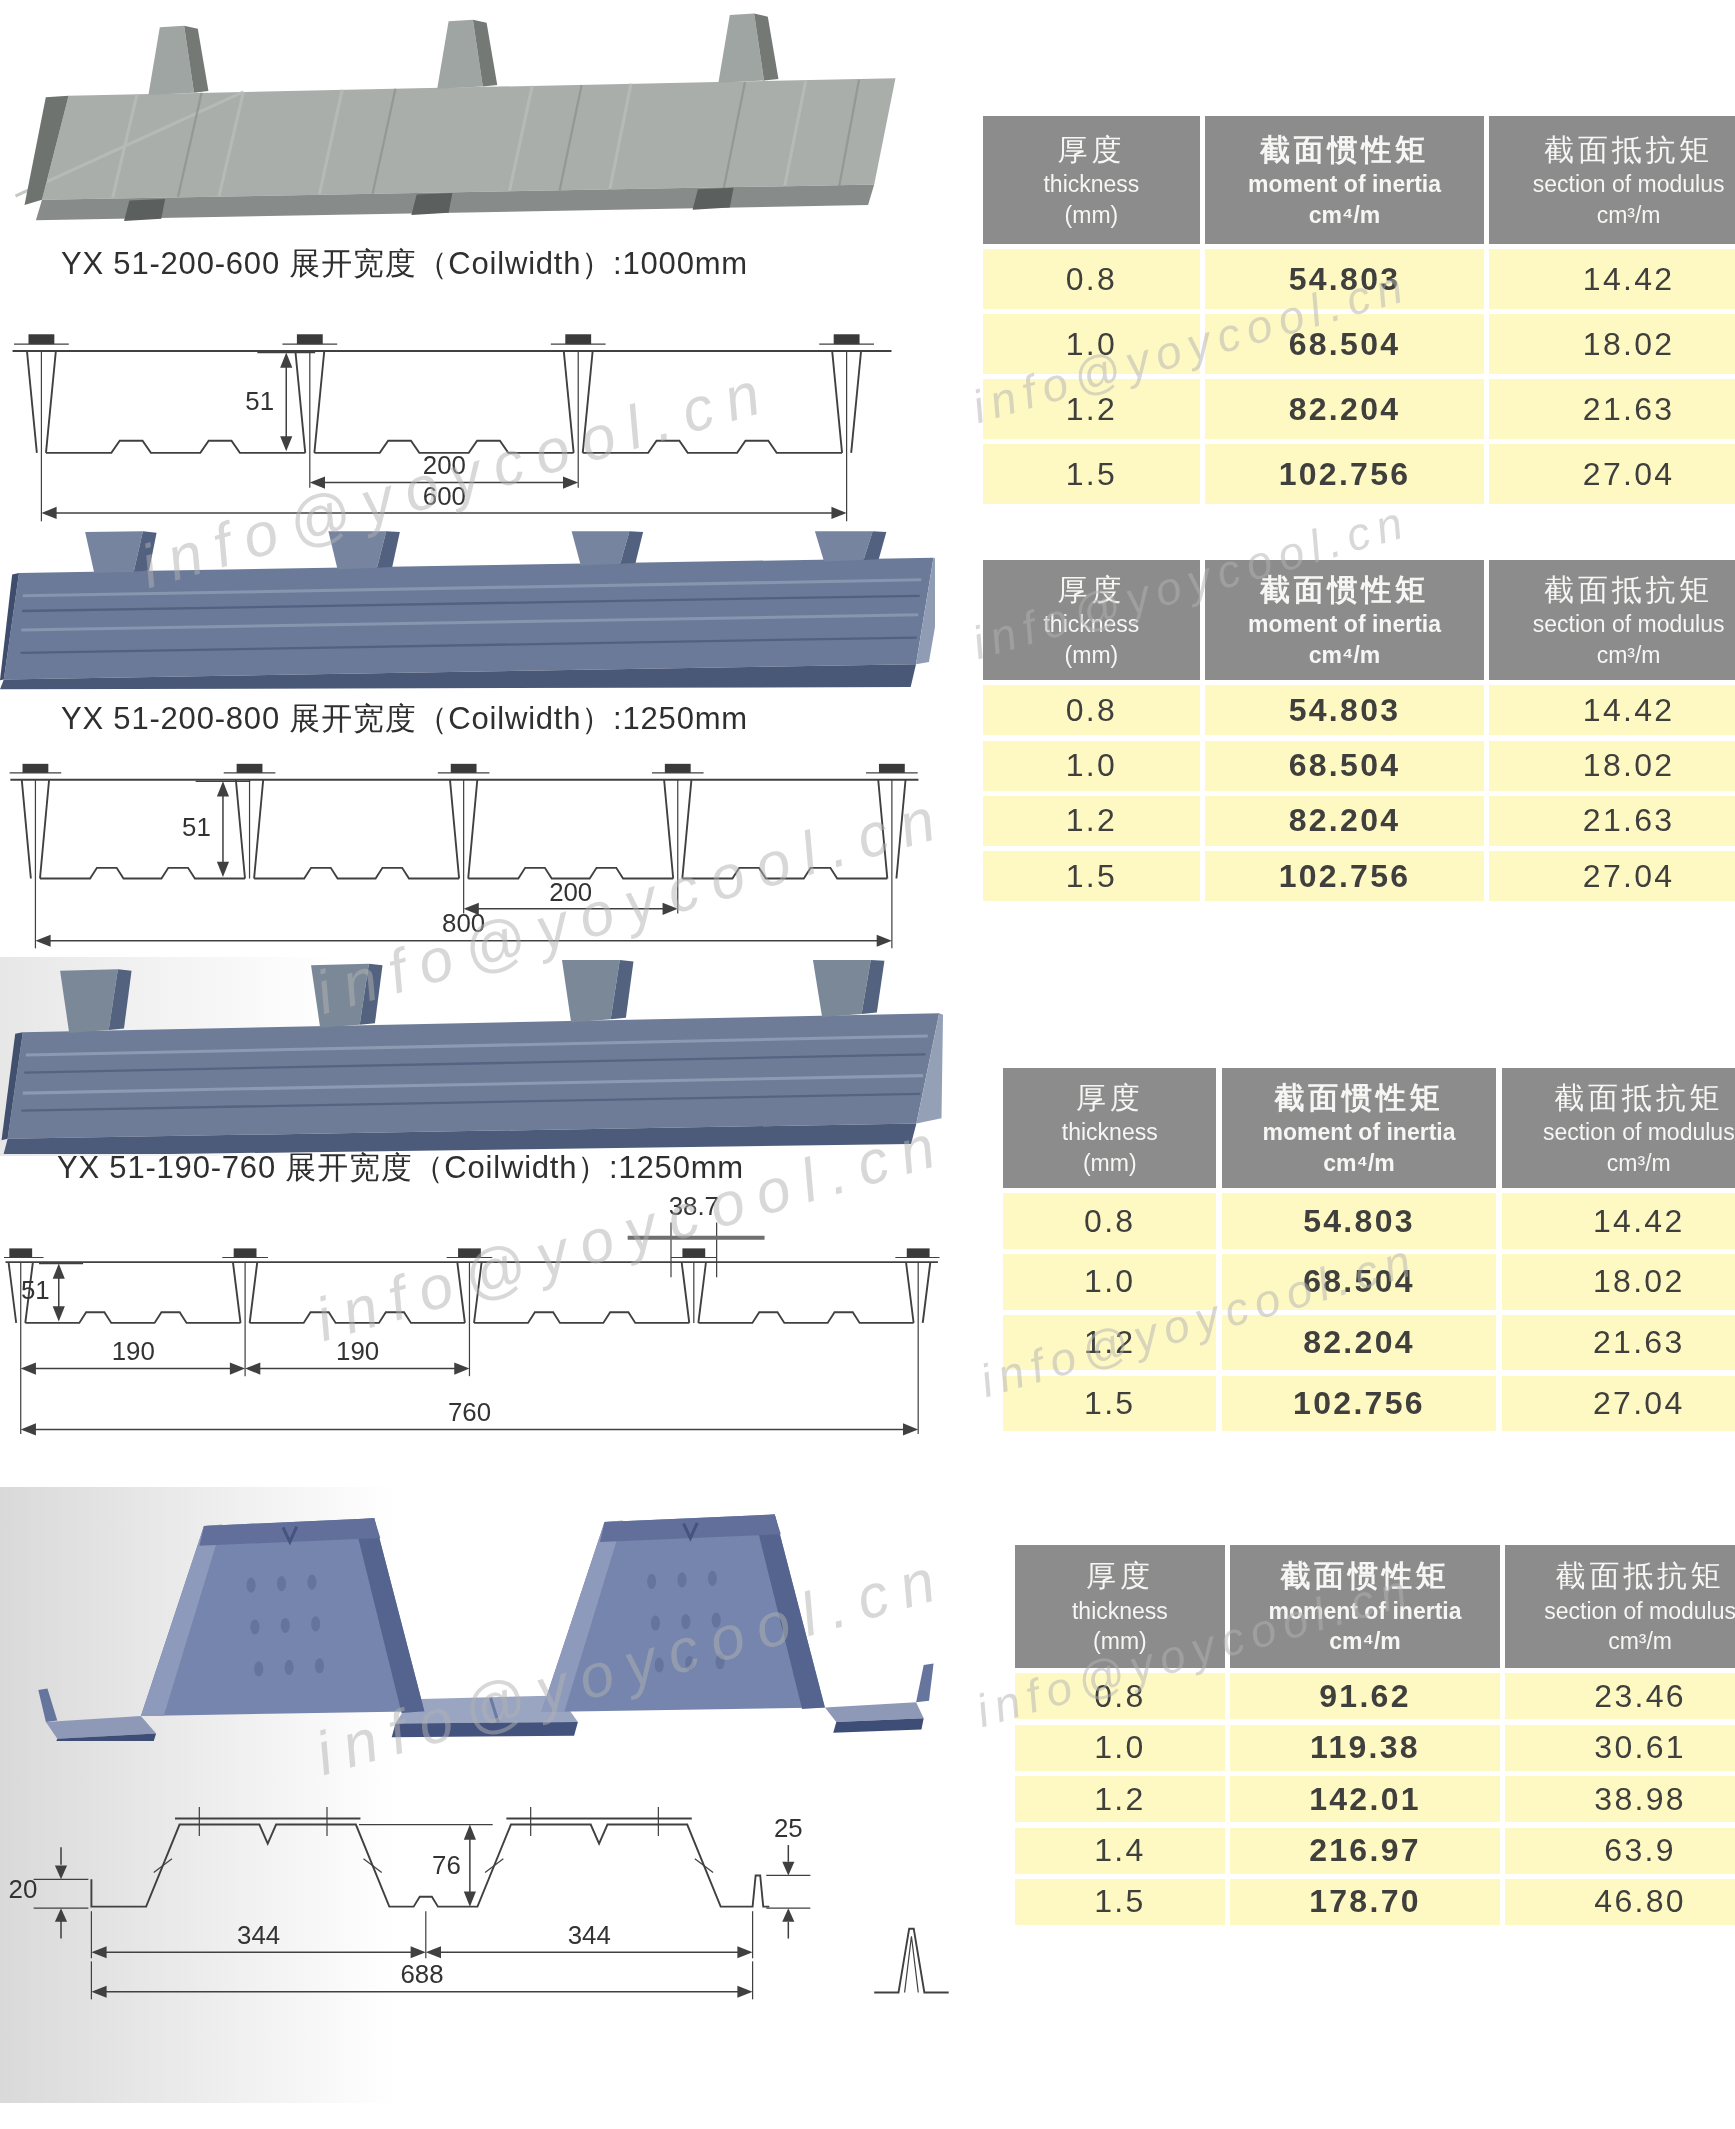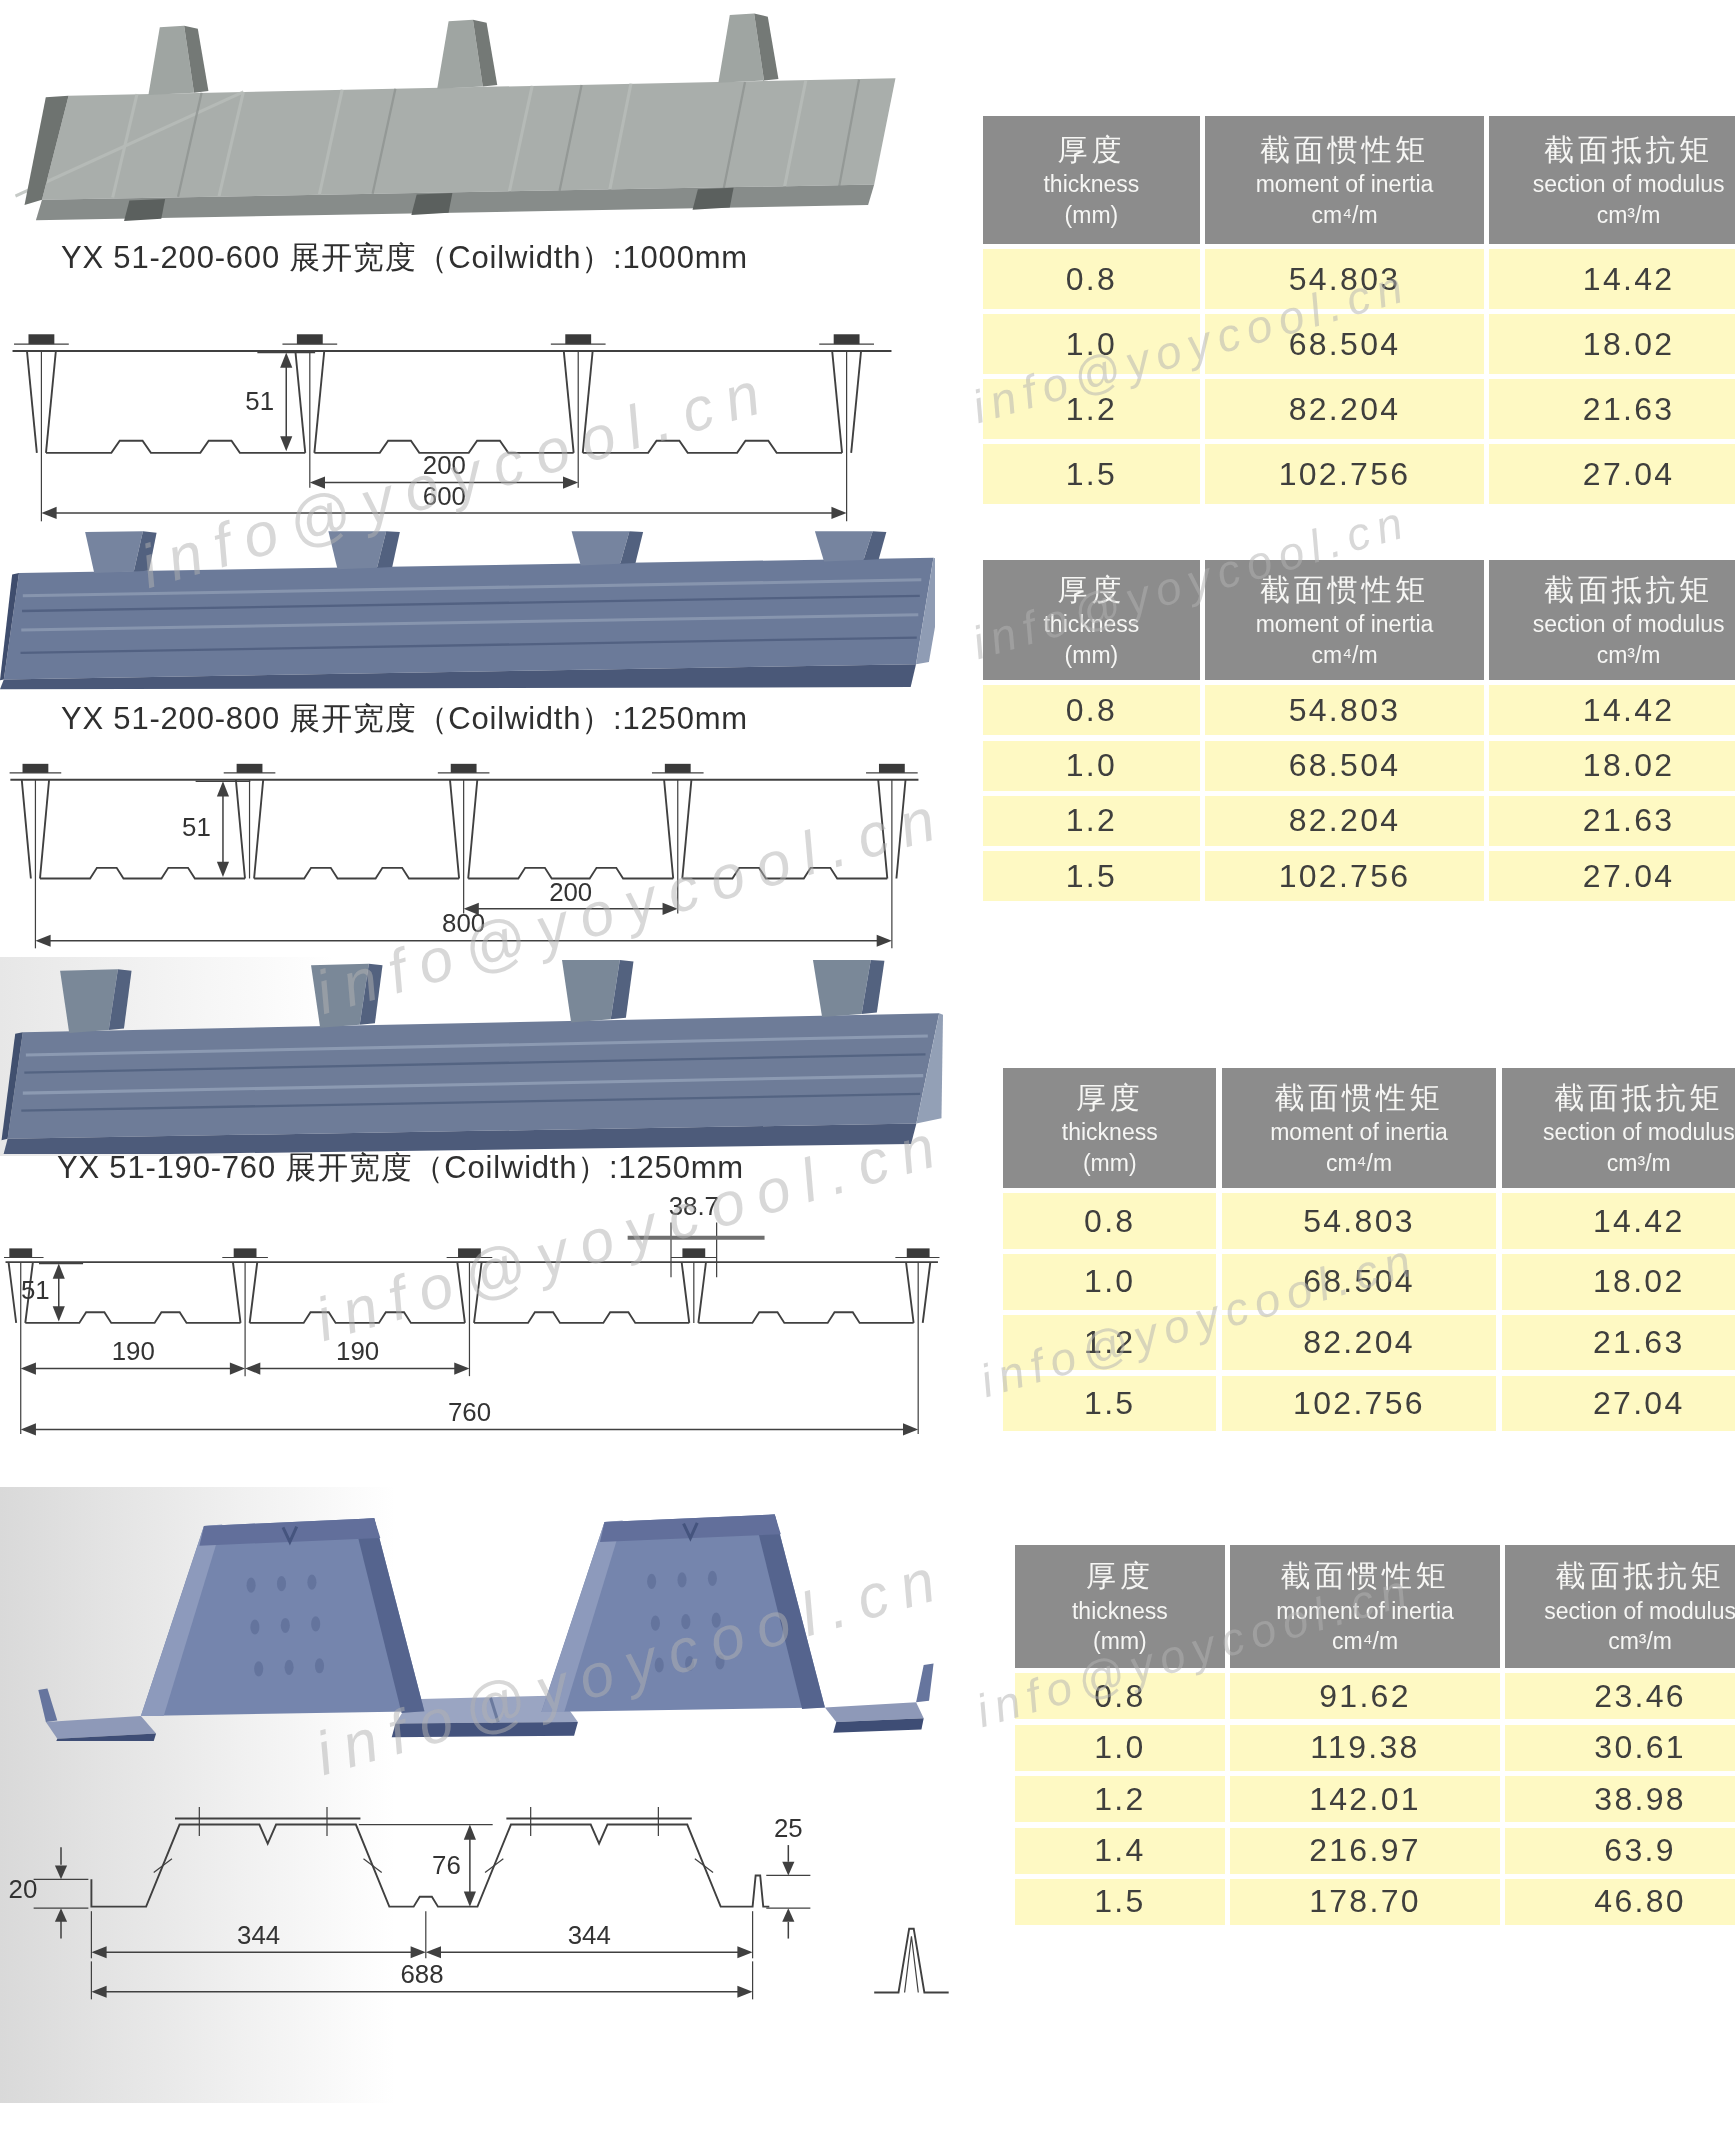--- a/index.html
+++ b/index.html
@@ -4,21 +4,21 @@
 <style>
   html,body{margin:0;padding:0;background:#ffffff;}
   .page{position:relative;width:1735px;height:2129px;background:#ffffff;overflow:hidden;
         font-family:"Liberation Sans","DejaVu Sans",sans-serif;}
   .sec-title{position:absolute;font-size:31px;color:#2f2f2f;white-space:nowrap;letter-spacing:0.8px;}
   
   .spec-table{position:absolute;display:flex;flex-direction:column;margin-left:40px;}
   .thead{display:flex;gap:5.3px;flex:none;}
   .th{background:#8c8c8c;color:#f6f6f4;text-align:center;display:flex;flex-direction:column;
       justify-content:center;line-height:1.32;}
-  .c1{flex:28;} .c2{flex:36;} .c3{flex:36;}
+  .c1{flex:28;} .c2{flex:36;font-weight:bold;} .c3{flex:36;}
   .th .zh{font-size:30px;letter-spacing:3.8px;}
   .th .en{font-size:23px;}
   .th .un{font-size:23px;}
   .trow{display:flex;gap:5.3px;margin-top:5.3px;flex:1;}
   .td{background:#fef9c3;font-size:32px;color:#3f3f3d;display:flex;align-items:center;
       justify-content:center;letter-spacing:2.3px;}
   .t1 .thead{height:128px;} .t2 .thead{height:120px;} .t3 .thead{height:120px;} .t4 .thead{height:123px;}
   
   .dw{position:absolute;}
   .dw line,.dw path{stroke:#404040;fill:none;stroke-width:2.5;}
@@ -70,21 +70,21 @@
     <g>
       <polygon points="175,117 190,28 222,26 235,114" fill="#9fa5a2"></polygon>
       <polygon points="222,26 235,114 254,112 240,30" fill="#747976"></polygon>
       <polygon points="555,109 570,20 602,18 615,106" fill="#9fa5a2"></polygon>
       <polygon points="602,18 615,106 634,104 620,22" fill="#747976"></polygon>
       <polygon points="925,101 940,12 972,10 985,98" fill="#9fa5a2"></polygon>
       <polygon points="972,10 985,98 1004,96 990,14" fill="#747976"></polygon>
     </g>
   </svg>
 
-  <div class="sec-title" style="left:61px;top:237px">YX 51-200-600 展开宽度（Coilwidth）:1000mm</div>
+  <div class="sec-title" style="left:61px;top:243px">YX 51-200-600 展开宽度（Coilwidth）:1000mm</div>
 
   <svg class="dw" style="left:11.4px;top:325px" width="882" height="217" viewBox="0 0 1160 285">
     <line x1="2" y1="34" x2="1158" y2="34" stroke-width="3"></line>
 
     <rect class="cap" x="23" y="12" width="34" height="13"></rect>
       <line class="thin" x1="4" y1="25" x2="76" y2="25"></line>
     <line x1="21" y1="34" x2="34" y2="168"></line>
       <line x1="59" y1="34" x2="46" y2="168"></line>
     <line class="thin" x1="40" y1="34" x2="40" y2="258"></line>
     <rect class="cap" x="376" y="12" width="34" height="13"></rect>

